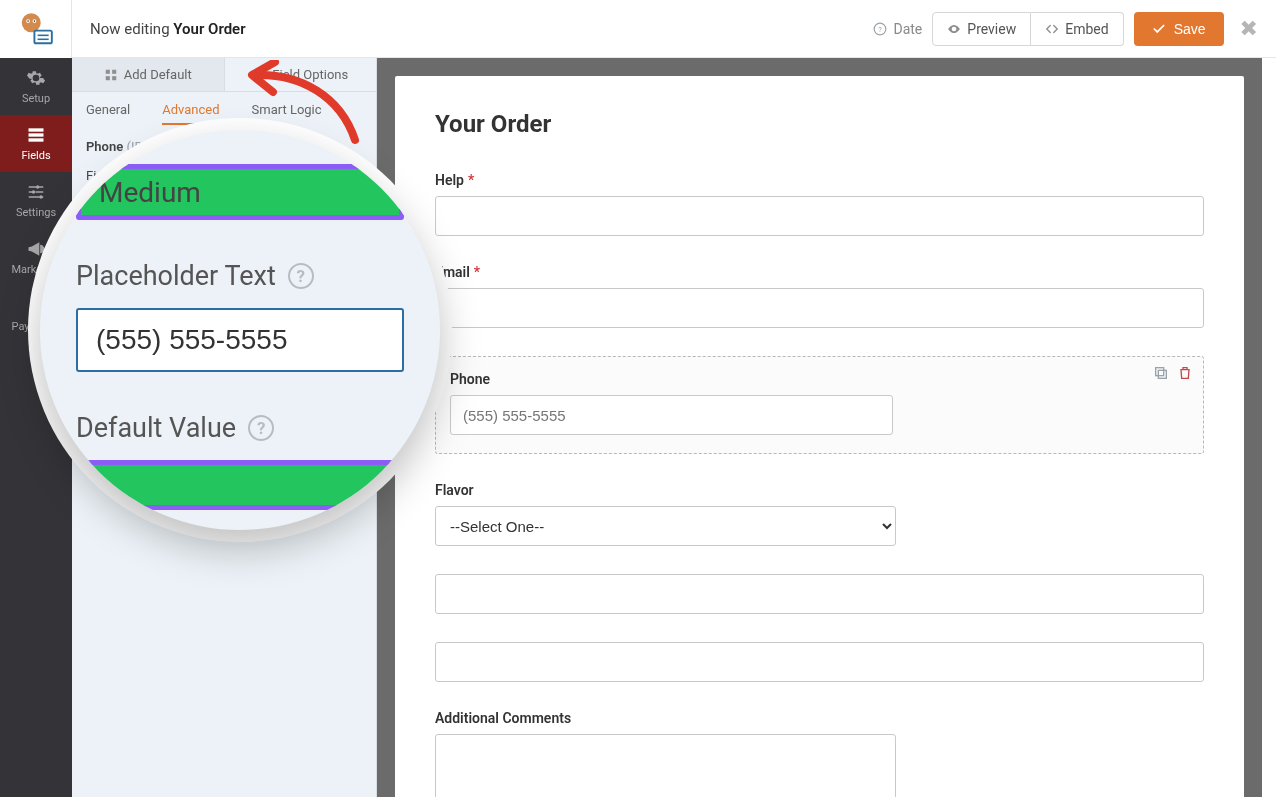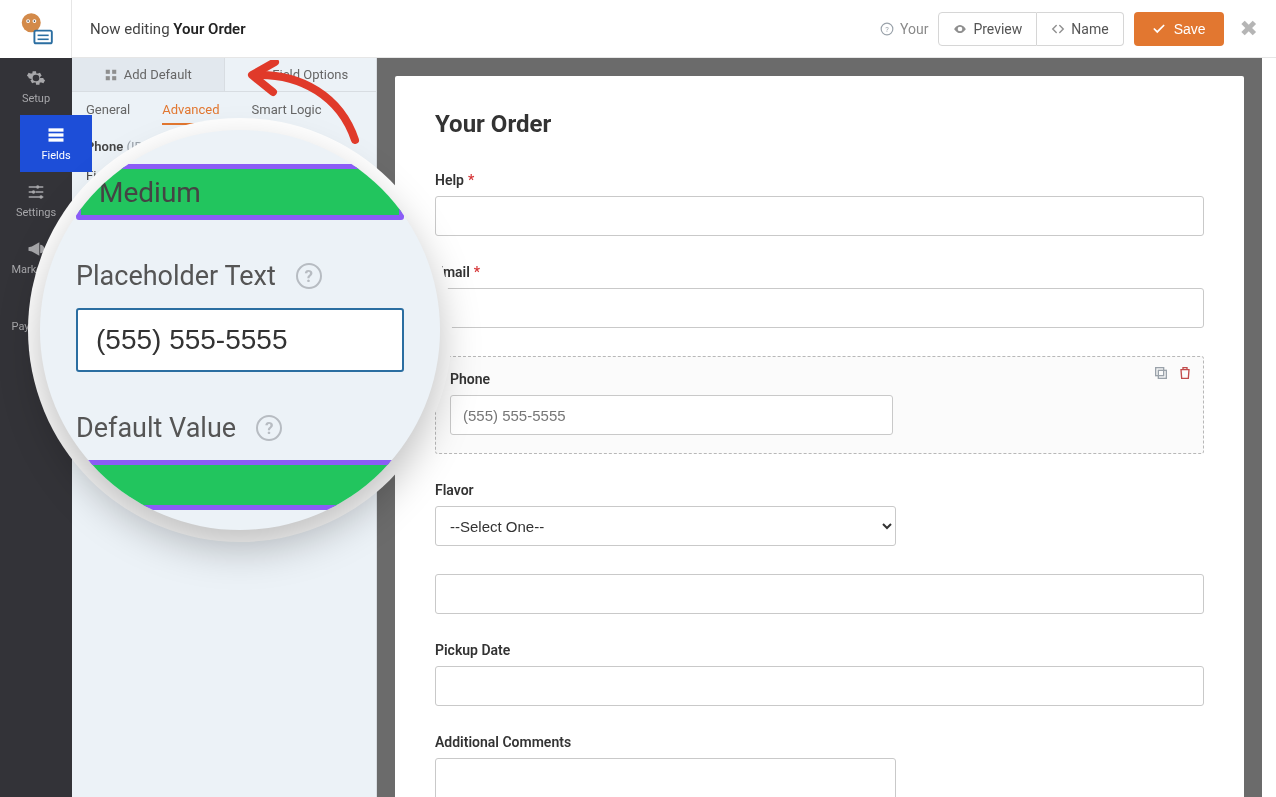--- a/index.html
+++ b/index.html
@@ -3,21 +3,21 @@
 <meta charset="utf-8">
 <style>
 * { box-sizing: border-box; margin: 0; padding: 0; }
 body { font-family: -apple-system, BlinkMacSystemFont, "Segoe UI", Roboto, sans-serif; font-size: 14px; color: #444; background: #fff; width: 1276px; height: 797px; overflow: hidden; position: relative; }
 
 
 .leftnav { position: absolute; left: 0; top: 0; width: 72px; height: 797px; background: #333338; display: flex; flex-direction: column; z-index: 5; }
 .leftnav .logo { height: 58px; background: #fff; border-right: 1px solid #e6e6e6; display:flex; align-items:center; justify-content:center; }
 .leftnav .logo svg { width: 38px; height: 38px; }
 .leftnav .item { width: 72px; height: 57px; display: flex; flex-direction: column; align-items: center; justify-content: center; gap: 4px; color: #a7a7aa; cursor: pointer; font-size: 11px; }
-.leftnav .item.active { background: #1d4ed8; color: #fff; margin-left: 20px; }
+.leftnav .item.active { background: #7f1d1d; color: #fff; }
 .leftnav .item svg { width: 20px; height: 20px; fill: currentColor; }
 
 
 .topbar { position: absolute; left: 72px; top: 0; right: 0; height: 58px; background: #fff; border-bottom: 1px solid #e6e6e6; display: flex; align-items: center; padding: 0 18px; z-index: 4; }
 .topbar .editing { font-size: 15px; color: #444; }
 .topbar .editing strong { font-weight: 600; color: #222; }
 .topbar .right { margin-left: auto; display: flex; align-items: center; gap: 10px; }
 .topbar .help { color: #8a8a8a; display: flex; align-items: center; gap: 6px; font-size: 14px; cursor: pointer;}
 .btngrp { display: flex; }
 .btngrp .btn { border: 1px solid #d6d6d6; background: #fff; padding: 8px 14px; color: #555; display: flex; align-items: center; gap: 6px; cursor:pointer;}
@@ -53,21 +53,21 @@
 .ffield.phone input::placeholder { color:#777; }
 .selected-field { border:1px dashed #b8b8b8; border-radius:3px; padding:14px 14px 18px 14px; background:#fbfbfb; position:relative; }
 .selected-field .tools { position:absolute; top:8px; right:10px; display:flex; gap:8px; }
 .selected-field .tools .ic { width:16px; height:16px; cursor:pointer; }
 .selected-field .tools .dup { color:#9aa2aa; }
 .selected-field .tools .del { color:#c24a4a; }
 
 
 .mag { position:absolute; left:40px; top:130px; width:400px; height:400px; border-radius:50%; background:#ecf2f7; box-shadow: 0 18px 40px rgba(0,0,0,.25), 0 0 0 12px #fff; z-index:10; overflow:hidden; }
 .mag .inner { padding:34px 36px 0 36px; }
-.mag .biglbl { font-size:27px; color:#555; margin-bottom:16px; display:flex; align-items:center; gap:20px;}
+.mag .biglbl { font-size:27px; color:#555; margin-bottom:16px; display:flex; align-items:center; gap:12px;}
 .mag .qm { width:26px; height:26px; border-radius:50%; border:2px solid #b7bcc2; color:#b7bcc2; display:inline-flex; align-items:center; justify-content:center; font-size:17px; font-weight:700;}
 .mag input.biginput { width:100%; height:64px; border:2px solid #2b6ea1; border-radius:3px; font-size:28px; padding:0 18px; color:#333; background:#fff; outline:none;}
 .mag .sect { margin-top:40px; }
 .mag .topbox { width:100%; height:56px; border:5px solid #8b5cf6; border-radius:3px; background:#22c55e; display:flex; align-items:center; padding:8px 18px; font-size:28px; color:#444;}
 
 
 .arrow { position:absolute; left:240px; top:60px; z-index:11; }
 .arrow svg { width:130px; height:90px; }
 
 
@@ -130,34 +130,34 @@
   <div class="editing">
     <span>Now editing</span>
     <strong>Your Order</strong>
   </div>
   <div class="right">
     <div class="help">
       <svg class="ic14" viewBox="0 0 24 24">
           <circle cx="12" cy="12" r="10" fill="none" stroke="#9aa2aa" stroke-width="2"></circle>
           <text x="9" y="17" font-size="13" fill="#9aa2aa">?</text>
         </svg>
-      <span>Your</span>
+      <span>Date</span>
     </div>
     <div class="btngrp">
       <div class="btn">
         <svg class="ic14" viewBox="0 0 24 24">
             <path d="M12 5C6 5 2 12 2 12s4 7 10 7 10-7 10-7-4-7-10-7zm0 11a4 4 0 110-8 4 4 0 010 8z" fill="#8f8f8f"></path>
           </svg>
         <span>Preview</span>
       </div>
       <div class="btn">
         <svg class="ic14" viewBox="0 0 24 24">
             <path d="M9 18l-6-6 6-6M15 6l6 6-6 6" fill="none" stroke="#8f8f8f" stroke-width="2.4" stroke-linecap="round"></path>
           </svg>
-        <span>Name</span>
+        <span>Embed</span>
       </div>
     </div>
     <button class="save">
       <svg class="ic14" viewBox="0 0 24 24">
           <path d="M4 12l5 5L20 6" fill="none" stroke="#fff" stroke-width="3" stroke-linecap="round"></path>
         </svg>
       <span>Save</span>
     </button>
     <span class="close-x">✖</span>
   </div>
@@ -226,21 +226,20 @@
     <div class="ffield">
       <span class="lbl">Flavor</span>
       <select><option>--Select One--</option></select>
     </div>
 
     <div class="ffield">
       <input type="text" style="">
     </div>
 
     <div class="ffield">
-      <span class="lbl">Pickup Date</span>
       <input type="text" style="">
     </div>
 
     <div class="ffield">
       <span class="lbl">Additional Comments</span>
       <textarea style=""></textarea>
     </div>
   </div>
 </div>
 

